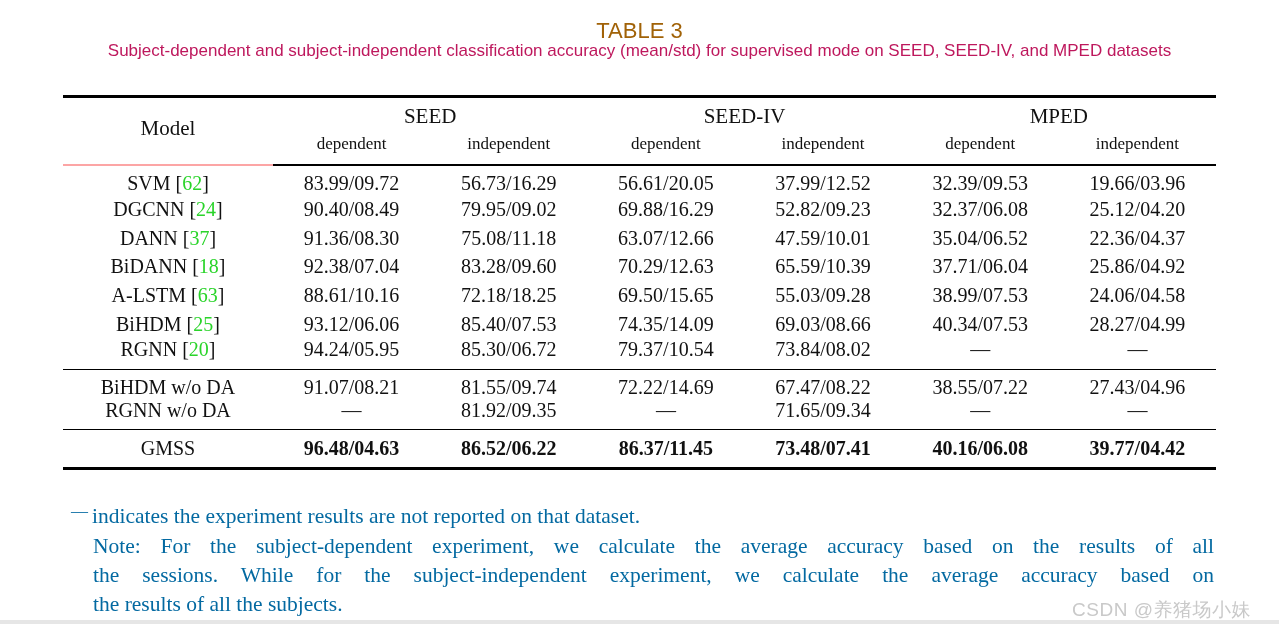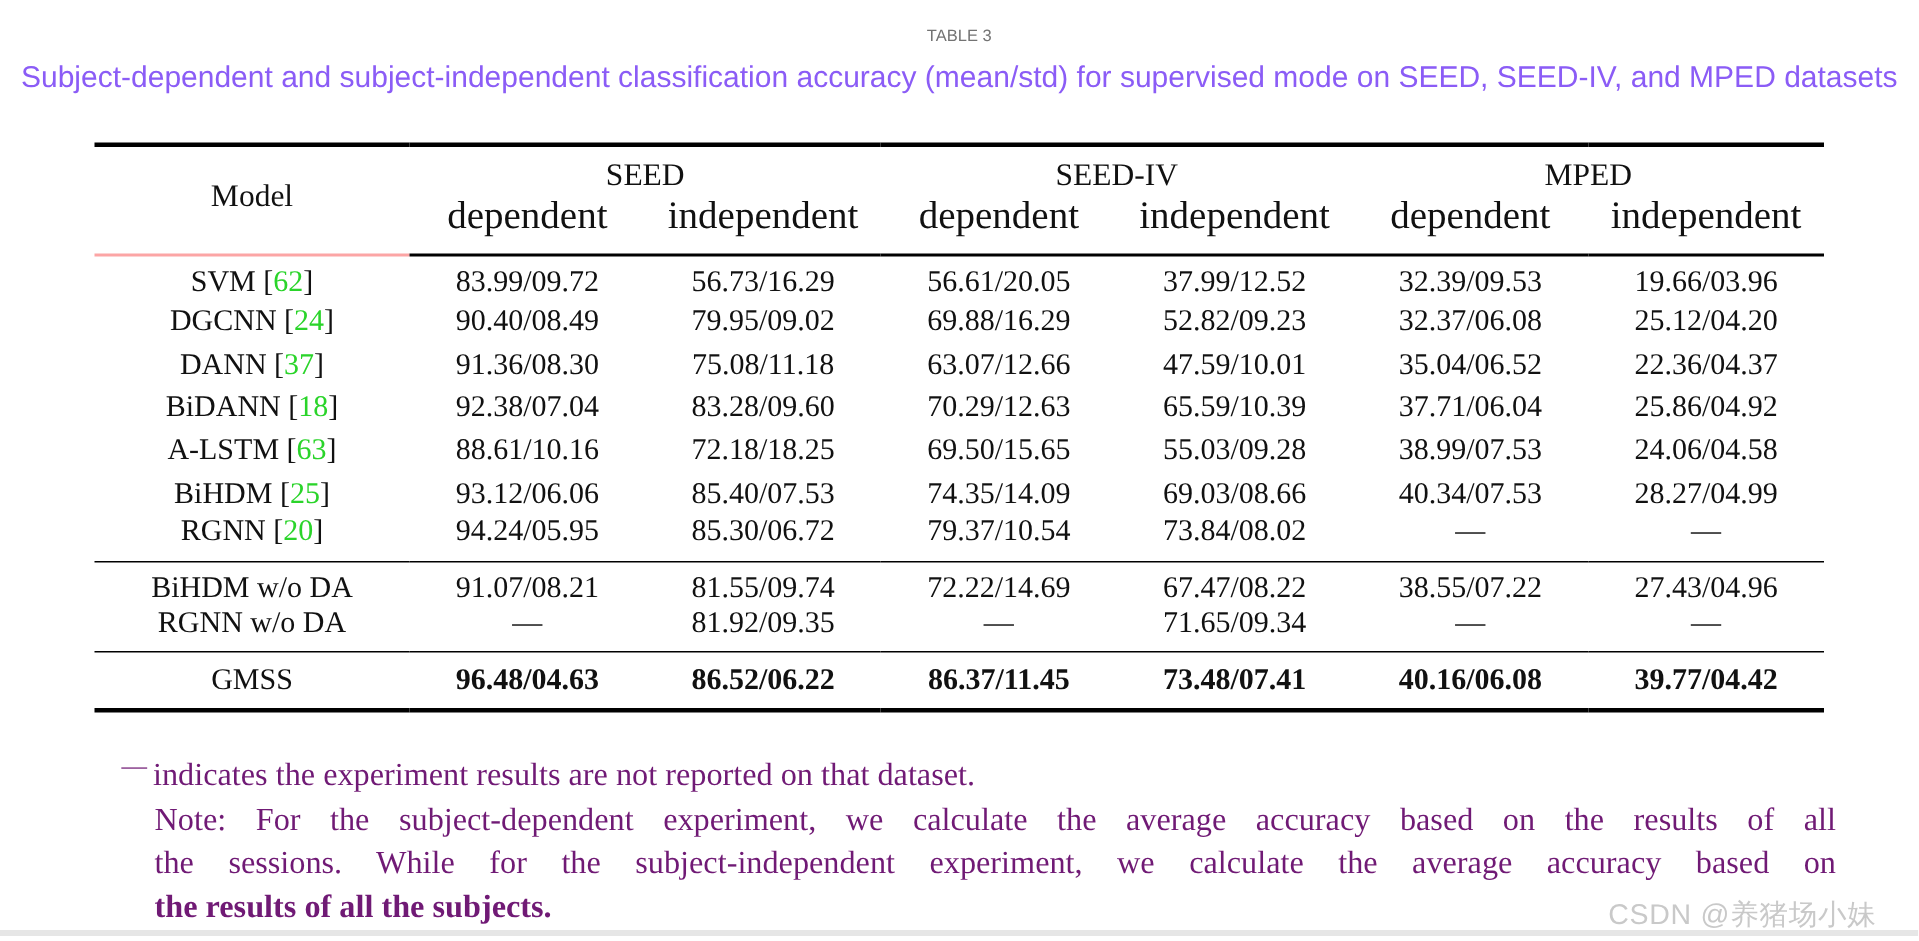--- a/index.html
+++ b/index.html
@@ -9,74 +9,74 @@
     width:1279px; height:627px;
     background:#ffffff;
     overflow:hidden;
     font-family:"Liberation Serif", serif;
     color:#111;
   }
   .page-title {
     position:absolute; top:18px; left:0; width:100%;
     text-align:center;
     font-family:"Liberation Sans", sans-serif;
-    font-size:11px; color:#737373;
+    font-size:22px; color:#a16207;
   }
   .caption {
     position:absolute; top:41px; left:0; width:100%;
     text-align:center;
     font-family:"Liberation Sans", sans-serif;
-    font-size:20px; color:#8b5cf6;
+    font-size:17px; color:#be185d;
     white-space:nowrap;
   }
   .tablewrap { position:absolute; top:95px; left:63px; width:1153px; }
   table.results {
     width:100%;
     border-collapse:collapse;
     table-layout:fixed;
     font-family:"Liberation Serif", serif;
     font-size:20px;
     color:#111;
     border-top:3px solid #000;
     border-bottom:3px solid #000;
   }
   col.c-model { width:210px; }
   th { font-weight:normal; }
   th.group { font-size:21px; text-align:center; padding-top:6px; height:30px; vertical-align:middle; }
-  th.sub   { font-size:26px; text-align:center; padding-bottom:10px; height:36px; vertical-align:bottom; }
+  th.sub   { font-size:17px; text-align:center; padding-bottom:10px; height:36px; vertical-align:bottom; }
   th.model-h { font-size:21px; text-align:center; vertical-align:middle; padding-bottom:6px; }
   thead tr.subrow th, thead tr.subrow .spacer { border-bottom:2px solid #000; }
   thead th.model-h { border-bottom:2px solid #fca5a5; }
   td { text-align:center; height:28.7px; vertical-align:middle; padding:0; }
   tbody.sec1 tr:first-child td { padding-top:6px; }
   tbody.sec1 tr:last-child td  { padding-bottom:8px; border-bottom:1.5px solid #000; }
   tbody.sec2 tr:first-child td { padding-top:6px; }
   tbody.sec2 tr:last-child td  { padding-bottom:7px; border-bottom:1.5px solid #000;margin-top:37px; }
   tbody.sec3 td { padding-top:7px; padding-bottom:7px; }
   tbody.sec3 td.val { font-weight:bold; }
   .cite { color:#2ad42a; }
   .footnotes {
-    position:absolute; top:502px; left:81px; width:1146px;
+    position:absolute; top:502px; left:71px; width:1146px;
     font-family:"Liberation Serif", serif;
-    font-size:21.5px; color:#701a75;
+    font-size:21.5px; color:#0369a1;
     line-height:29px;
   }
   .fn-line1 .sup-dash {
     display:inline-block;
     position:relative; top:-7px;
     font-size:17px;
     margin-right:4px;
   }
   .fn-just {
     margin-left:22px;
     text-align:justify;
     text-align-last:justify;
     width:1121px;
   }
-  .fn-last { margin-left:22px;font-weight:bold; }
+  .fn-last { margin-left:22px; }
   .watermark {
     position:absolute; top:597px; right:28px;
     font-family:"Liberation Sans", sans-serif;
     font-size:19px; color:#c9c9c9;
     letter-spacing:0.5px;
   }
   .bottom-strip {
     position:absolute; left:0; top:620px; width:100%; height:4px;
     background:#e6e6e6;
   }

